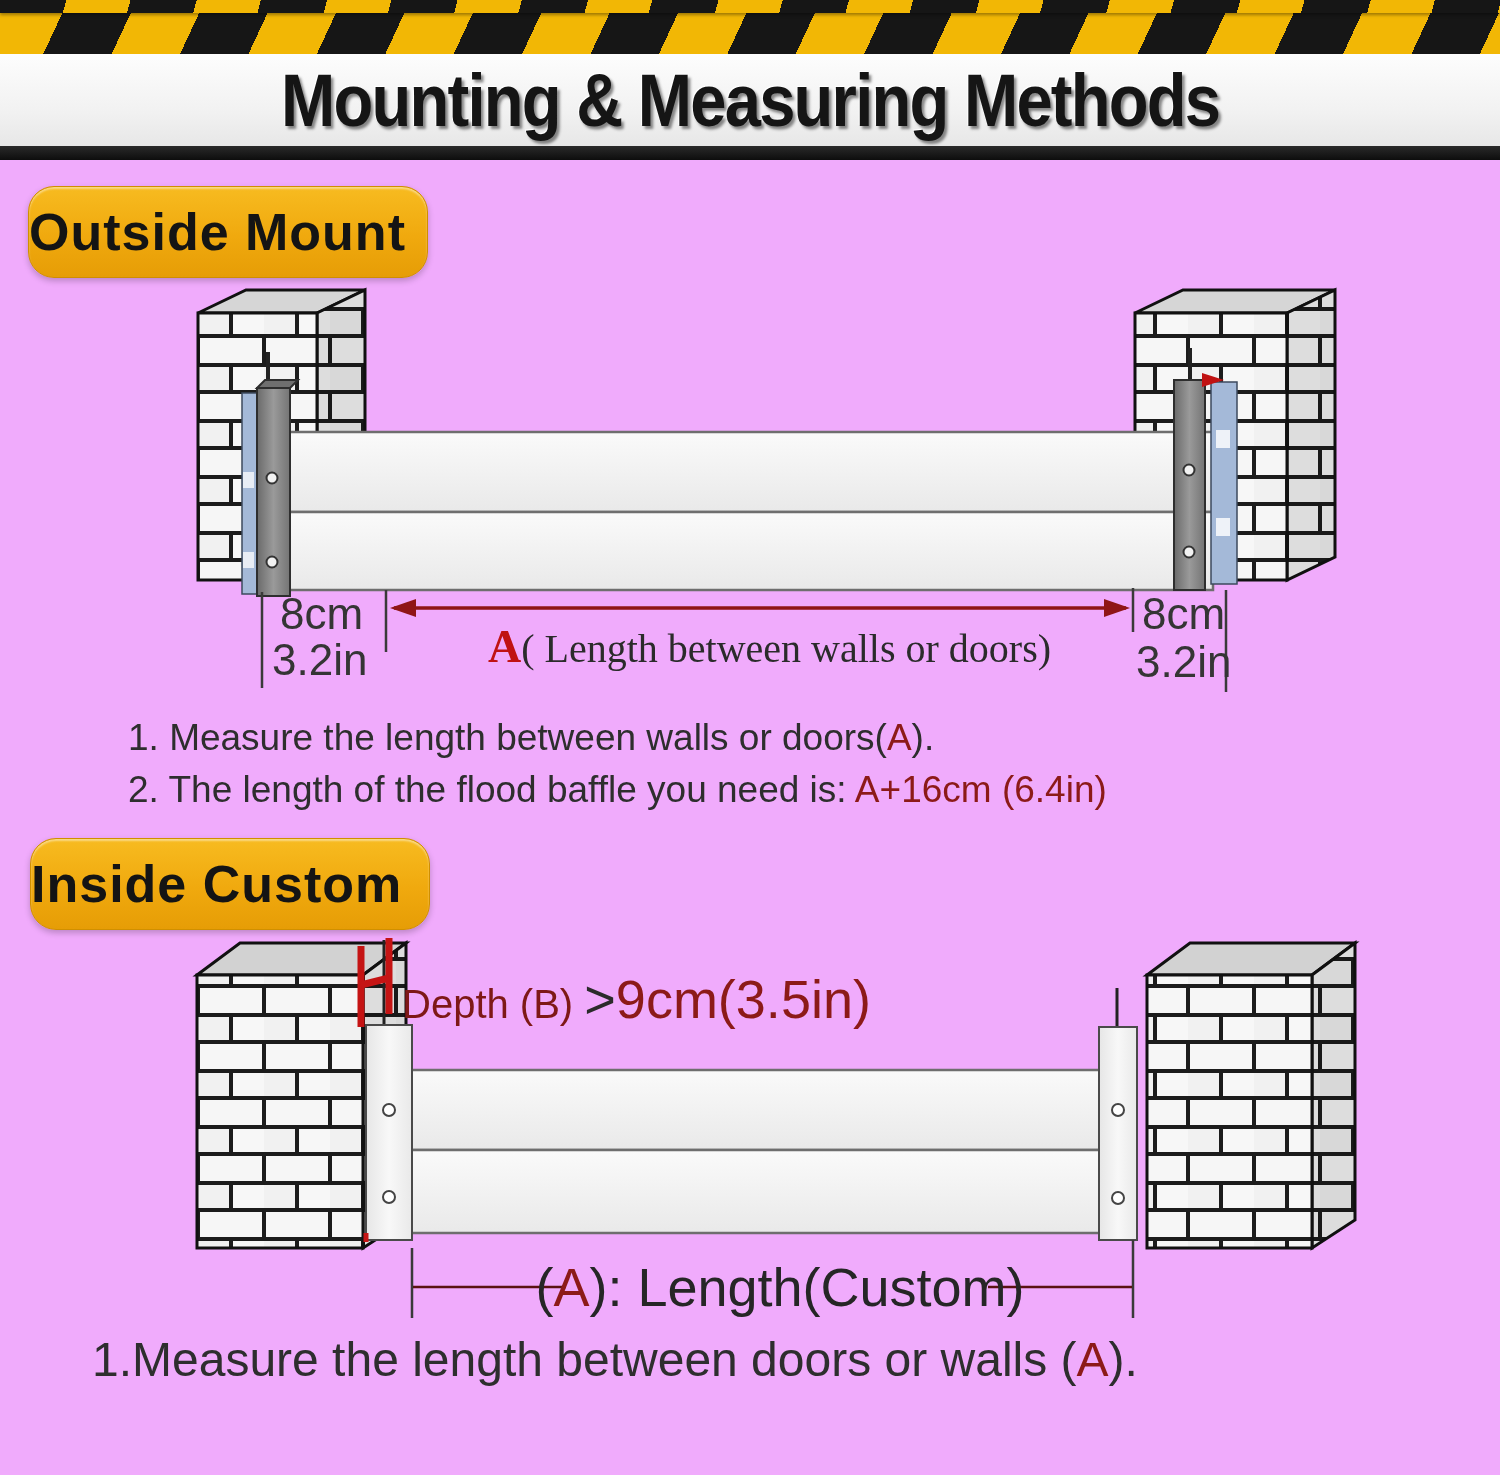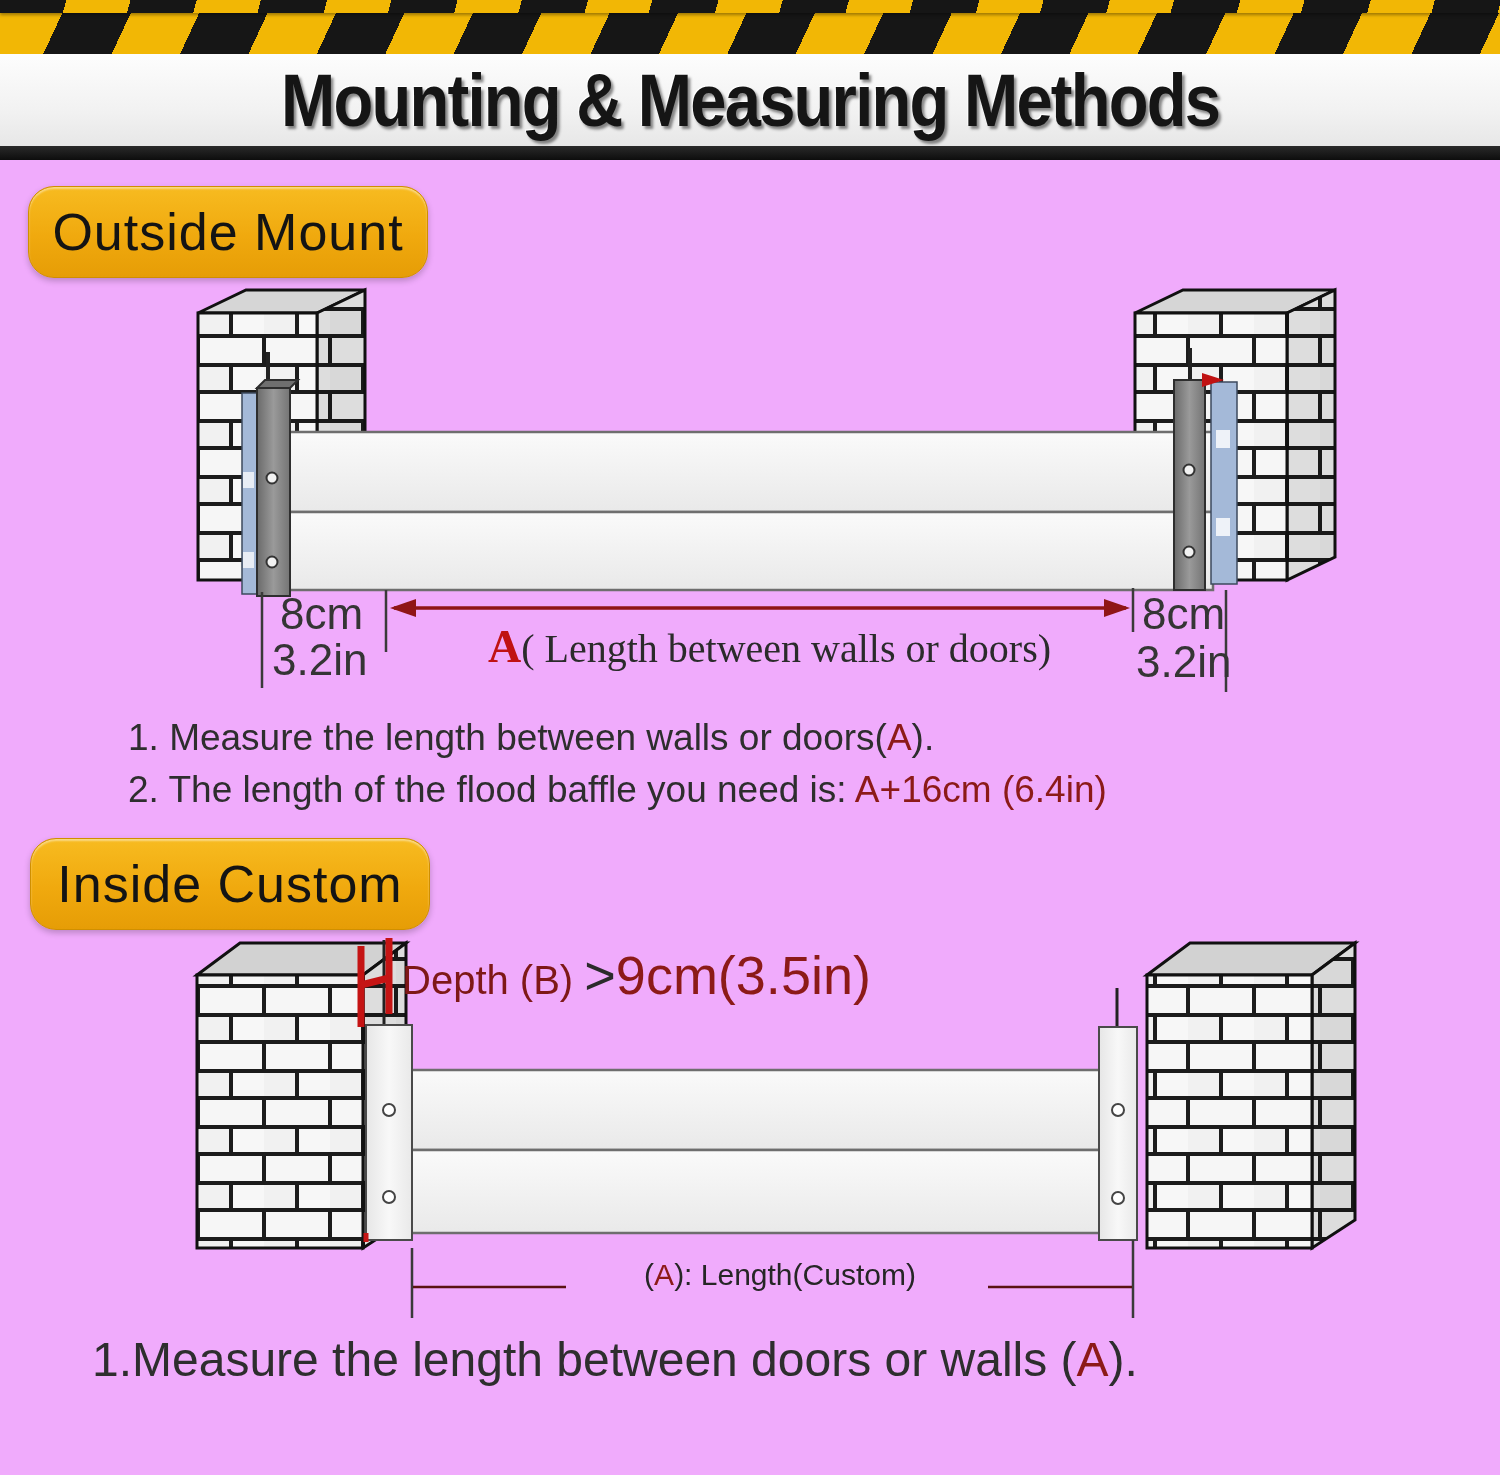--- a/index.html
+++ b/index.html
@@ -17,34 +17,34 @@
         display:flex;align-items:center;justify-content:center;}
   .title{font-size:74px;font-weight:bold;letter-spacing:-2px;color:#151515;white-space:nowrap;
         transform:scaleX(.88);transform-origin:center;
         text-shadow:3px 3px 3px rgba(0,0,0,.45),-1px -1px 0 #ffffff;}
   .blackbar{left:0;top:146px;width:1500px;height:14px;
         background:linear-gradient(180deg,#2a2a2a,#0d0d0d);}
   
   .badge{width:398px;height:90px;border-radius:26px;
         background:linear-gradient(180deg,#f7bb20 0%,#f0a90e 55%,#e69d06 100%);
         border:1px solid #d08f00;box-shadow:0 3px 6px rgba(0,0,0,.22), inset 0 2px 2px rgba(255,255,255,.45);
-        display:flex;align-items:center;justify-content:center;
-        font-size:52px;color:#141414;letter-spacing:1px;white-space:nowrap;}
+        display:flex;align-items:center;justify-content:flex-start;
+        font-size:52px;color:#141414;letter-spacing:1px;white-space:nowrap;font-weight:bold;}
   
   .dimtxt{font-size:44px;color:#353535;white-space:nowrap;line-height:1;}
   .instr{font-size:37px;color:#2e2e2e;white-space:nowrap;line-height:1.1;}
   .red{color:#8c1a18;}
   .bright-red{color:#c01212;font-weight:bold;}
   .spanlabel{font-size:40px;color:#2b2b2b;white-space:nowrap;line-height:1;font-family:Liberation Serif, serif;}
   .spanlabel .a{font-size:46px;}
   .depthlabel{white-space:nowrap;line-height:1;}
   .depthlabel .d1{font-size:40px;color:#7e1817;}
   .depthlabel .gt{font-size:54px;color:#2b2b2b;}
   .depthlabel .d2{font-size:54px;color:#8c1a18;}
-  .lenlabel{font-size:30px;color:#262626;text-align:center;white-space:nowrap;line-height:1;}
+  .lenlabel{font-size:54px;color:#262626;text-align:center;white-space:nowrap;line-height:1;}
   svg{display:block;}
 </style>
 </head>
 <body>
 
 <div id="stage">
 
   <div class="abs tape"></div>
   <div class="abs tape-top"></div>
   <div class="abs titleband">
@@ -208,21 +208,21 @@
     </g>
 
     <g>
       <line x1="412" y1="318" x2="412" y2="388" stroke="#3a3a3a" stroke-width="2.5"></line>
       <line x1="1133" y1="310" x2="1133" y2="388" stroke="#3a3a3a" stroke-width="2.5"></line>
       <line x1="413" y1="357" x2="566" y2="357" stroke="#5a1212" stroke-width="2.5"></line>
       <line x1="988" y1="357" x2="1132" y2="357" stroke="#5a1212" stroke-width="2.5"></line>
     </g>
   </svg>
 
-  <div class="abs depthlabel" style="left:402px;top:948px;">
+  <div class="abs depthlabel" style="left:402px;top:972px;">
     <span class="d1">Depth (B) </span><span class="gt">&gt;</span><span class="d2">9cm(3.5in)</span>
   </div>
   <div class="abs lenlabel" style="left:430px;top:1260px;width:700px;">
     <span>(</span><span class="red">A</span><span>): Length(Custom)</span>
   </div>
 
   <div class="abs instr" style="left:92px;top:1334px;font-size:48px;">
     <span>1.Measure the length between doors or walls (</span><span class="red">A</span><span>).</span>
   </div>
 

